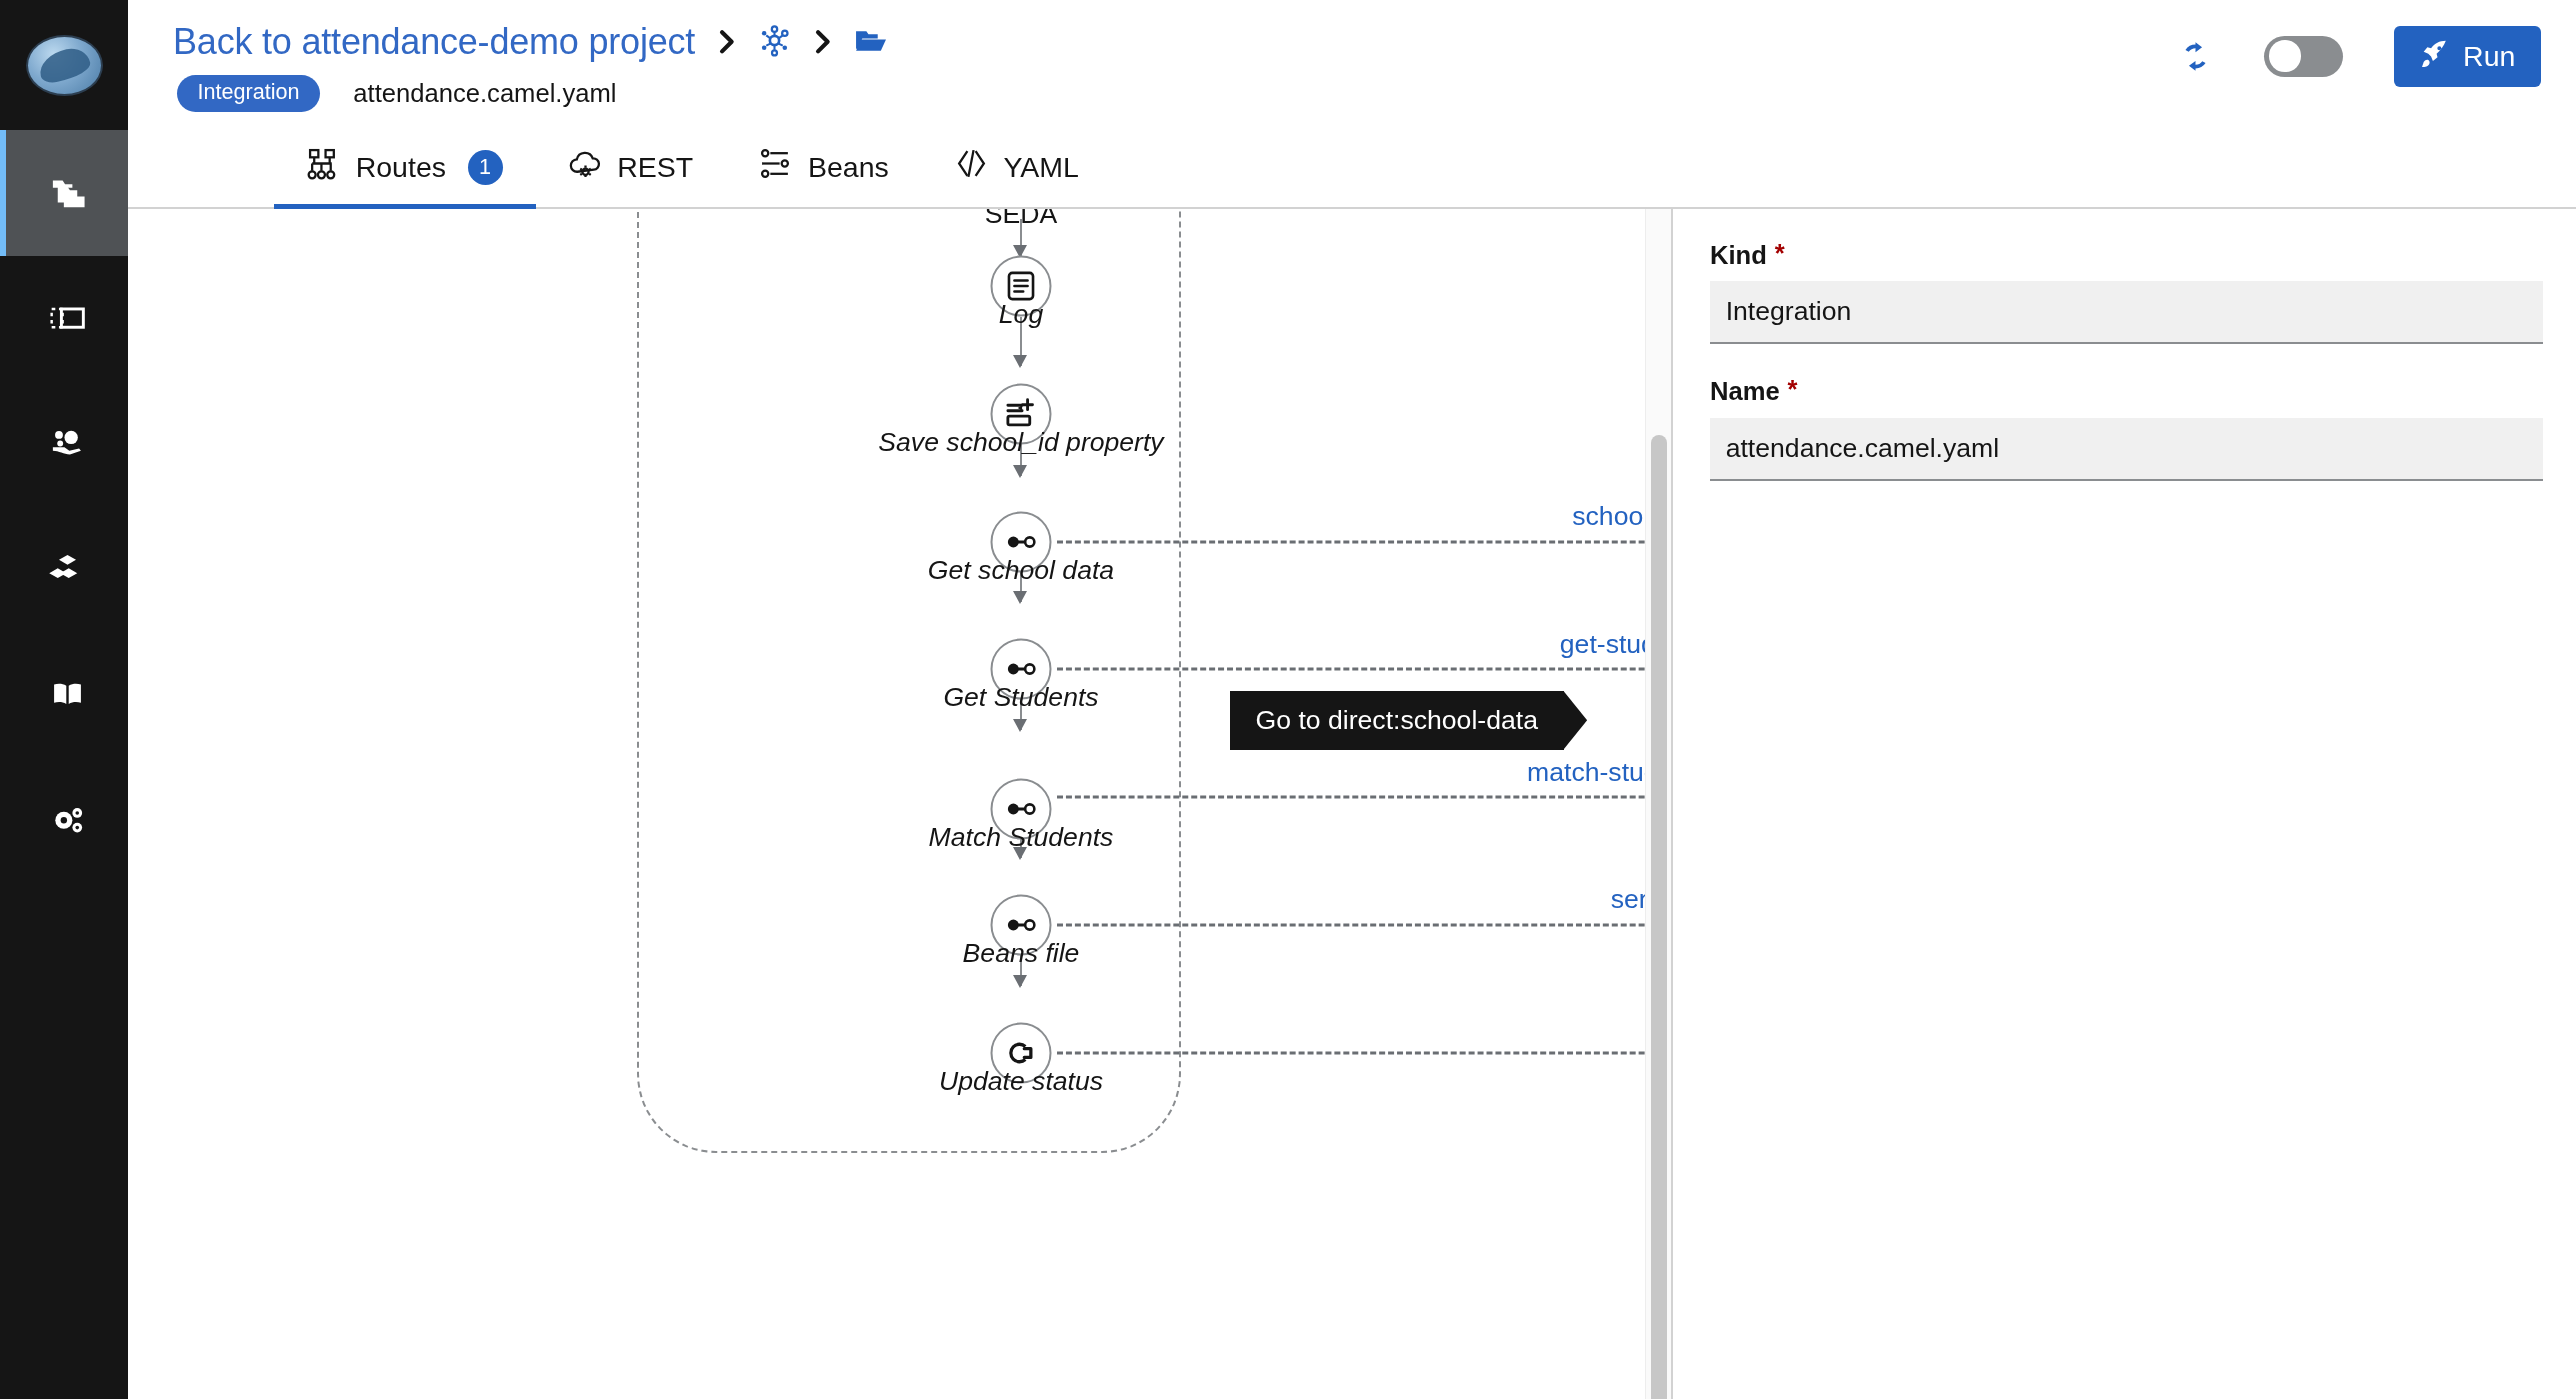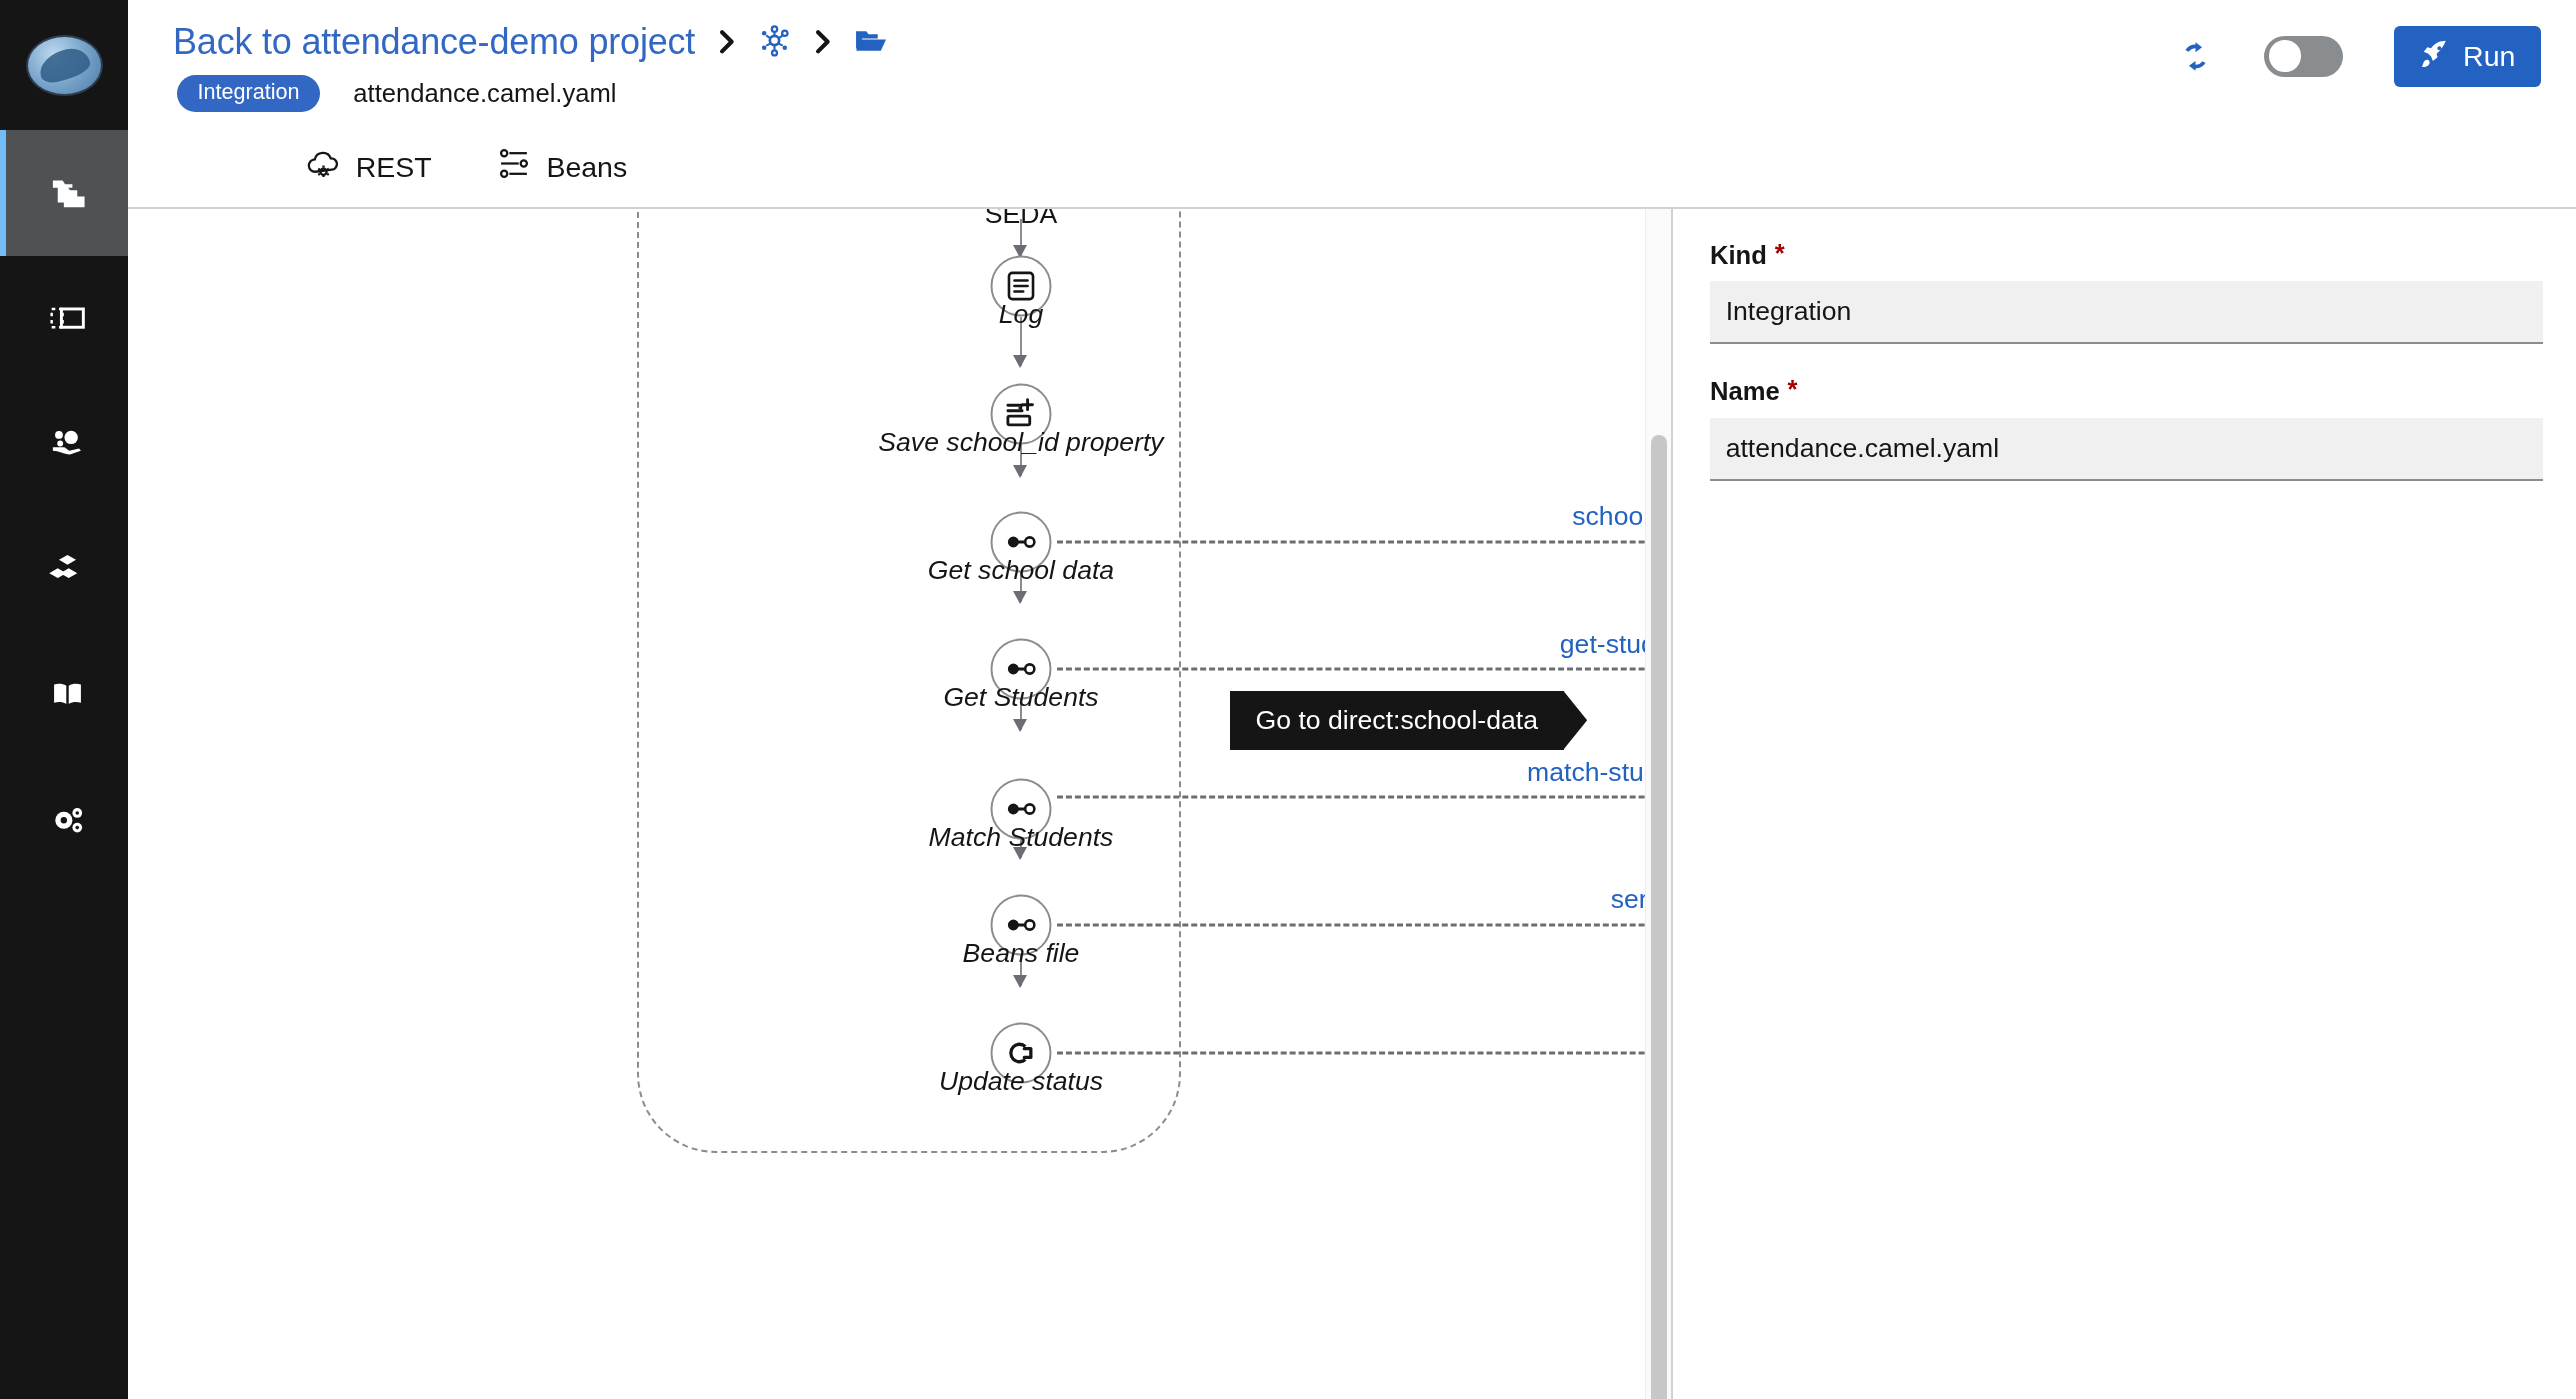--- a/index.html
+++ b/index.html
@@ -316,20 +316,34 @@
                 <path d="M28 3c-7 0-12 3-16 8l-4-1-4 5 5 2 3 3 2 5 5-4-1-4c5-4 8-9 10-14zM21 9a2.2 2.2 0 110 4.4A2.2 2.2 0 0121 9z"></path>
                 <path d="M4 26c2-3 5-3 6-1s0 5-3 6l-5 1z"></path>
               </svg>
           </span>
           <span>Run</span>
         </button>
       </div>
     </header>
 
     <div class="tabbar">
+      <div class="tab active">
+        <span>
+          <svg viewBox="0 0 32 32">
+            <rect x="3" y="3" width="8" height="7"></rect>
+              <rect x="18" y="3" width="8" height="7"></rect>
+            <circle cx="5" cy="27" r="3.4"></circle>
+              <circle cx="14" cy="27" r="3.4"></circle>
+              <circle cx="23" cy="27" r="3.4"></circle>
+            <path d="M7 10v6M22 10v6M5 16h19M5 16v7M14 16v7M23 16v7"></path>
+          </svg>
+        </span>
+        <span>Routes</span>
+        <span class="tab-badge">1</span>
+      </div>
       <div class="tab">
         <span>
           <svg viewBox="0 0 32 32">
               <path d="M8 24a6 6 0 01-.4-12A8 8 0 0123 11a5.5 5.5 0 011 11z"></path>
               <circle cx="16" cy="24" r="3"></circle>
               <path d="M16 20v-2M16 27v2M12.5 22l-1.6-1M19.5 22l1.6-1M12.5 26l-1.6 1M19.5 26l1.6 1"></path>
             </svg>
         </span>
         <span>REST</span>
       </div>
@@ -339,20 +353,30 @@
               <circle cx="6" cy="6" r="3"></circle>
               <path d="M11 6h17"></path>
               <path d="M3 16h17"></path>
               <circle cx="25" cy="16" r="3"></circle>
               <circle cx="6" cy="26" r="3"></circle>
               <path d="M11 26h17"></path>
             </svg>
         </span>
         <span>Beans</span>
       </div>
+      <div class="tab">
+        <span>
+          <svg viewBox="0 0 32 32">
+              <path d="M12 4L4 16l8 12" fill="none"></path>
+              <path d="M20 4l8 12-8 12" fill="none"></path>
+              <path d="M18 3l-5 26" fill="none"></path>
+            </svg>
+        </span>
+        <span>YAML</span>
+      </div>
     </div>
 
     <div class="body">
 
       <div class="canvas-wrap">
         <div class="canvas">
 
           <div class="route-box"></div>
 
           <div class="seda-text" style="left:893px; top:-9.8px;">SEDA</div>

